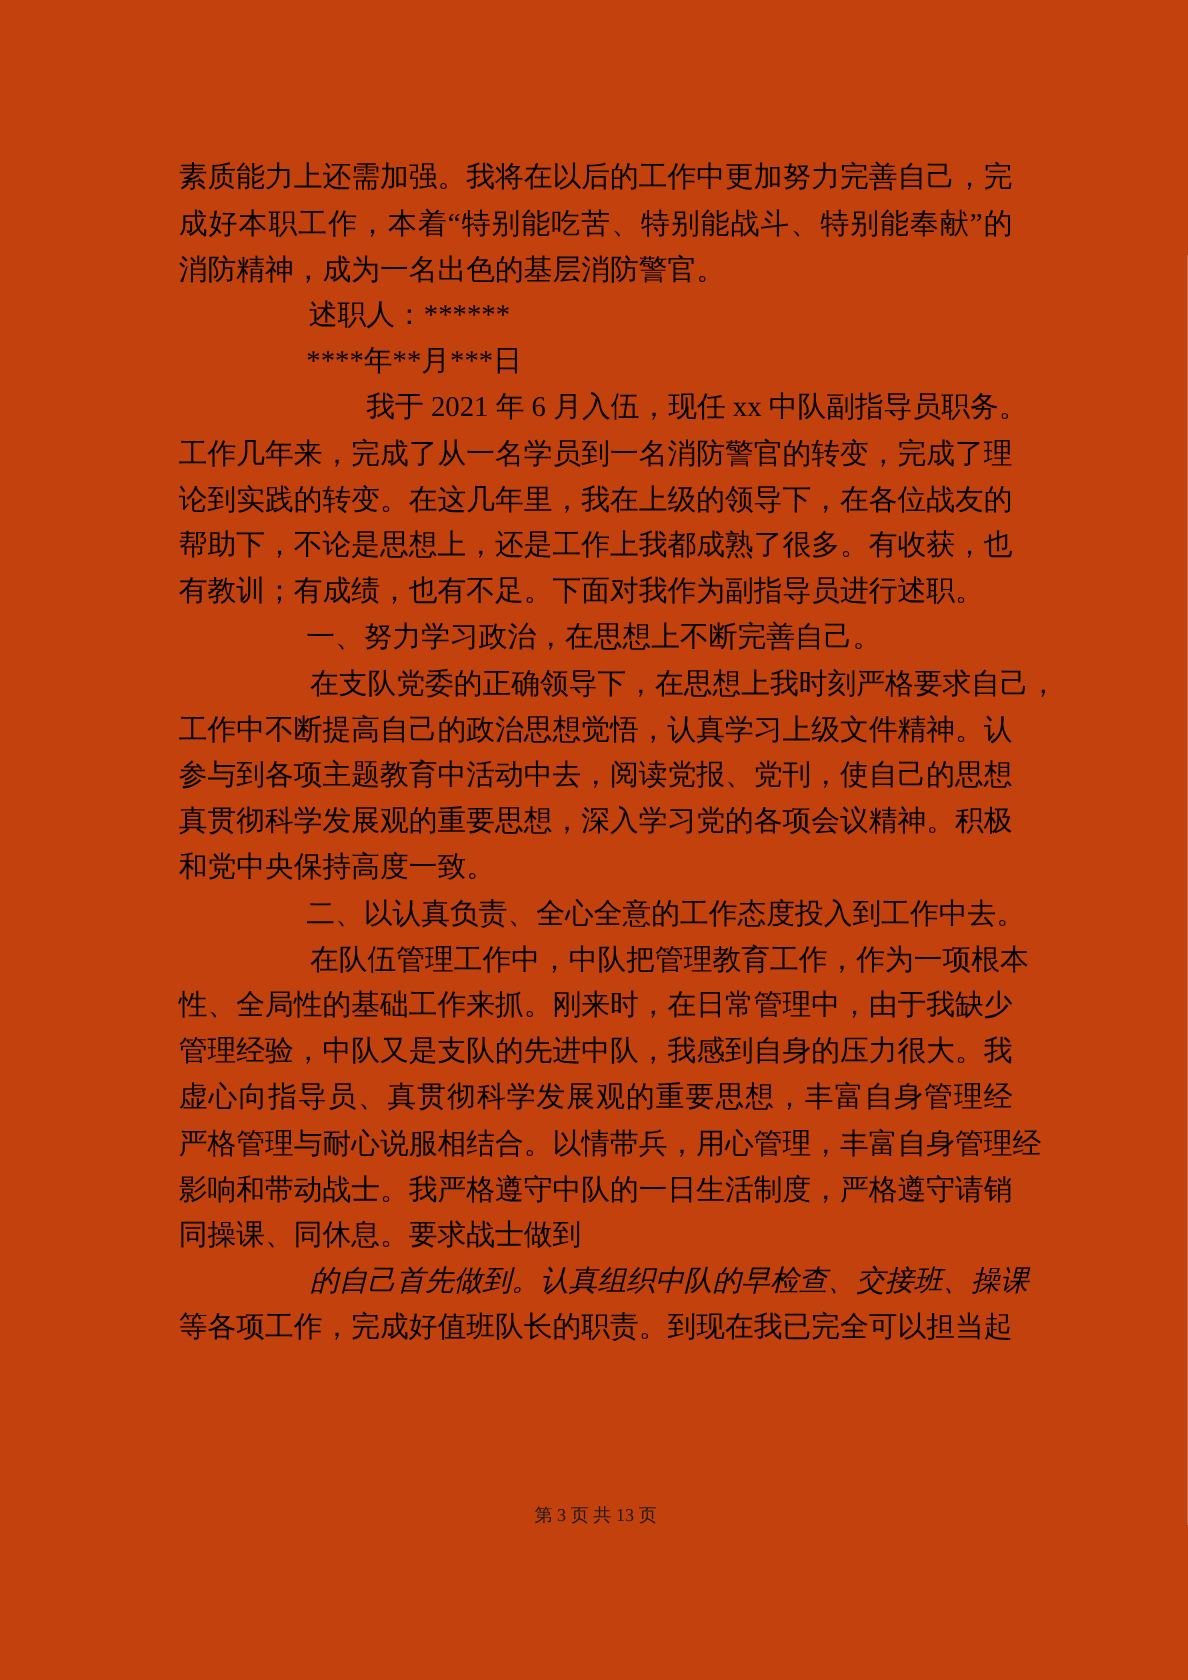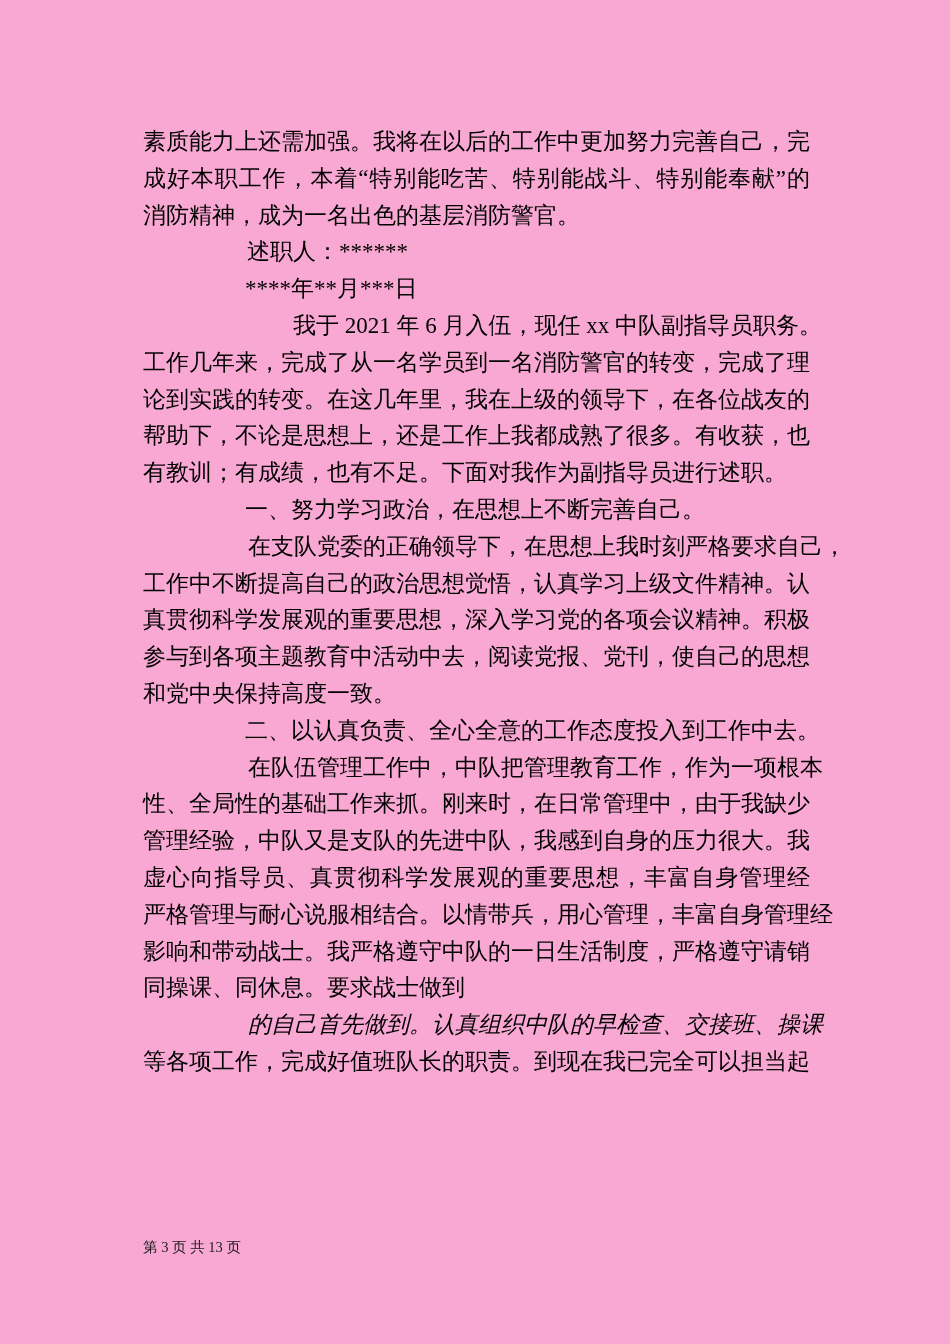--- a/index.html
+++ b/index.html
@@ -13,21 +13,21 @@
     position: relative;
     overflow: hidden;
     font-family: "Liberation Serif", "DejaVu Serif", serif;
     color: #000000;
   }
   .doc-page {
     position: absolute;
     left: 0; top: 0;
     width: 950px;
     height: 1344px;
-    background: #f9a8d4;
+    background: #c2410c;
   }
   .doc-body {
     position: absolute;
     left: 143px;
     top: 124px;
     width: 667px;
     font-size: 23px;
   }
   .text-line {
     height: 36.8px;
@@ -37,25 +37,24 @@
   }
   .text-line.justified {
     text-align: justify;
     text-align-last: justify;
   }
   .page-footer {
     position: absolute;
     left: 143px;
     top: 1200px;
     width: 667px;
-    text-align: left;
+    text-align: center;
     font-size: 14.5px;
     line-height: 26px;
     color: #1a1a1a;
-    margin-top: 34px;
   }
 </style>
 </head>
 <body>
 
 <div class="doc-page">
   <div class="doc-body" id="doc-body">
 
   <div class="text-line justified">素质能力上还需加强。我将在以后的工作中更加努力完善自己，完</div>
       <div class="text-line justified">成好本职工作，本着“特别能吃苦、特别能战斗、特别能奉献”的</div>
@@ -63,22 +62,22 @@
       <div class="text-line" style="padding-left: 104px;">述职人：******</div>
       <div class="text-line" style="padding-left: 102px;">****年**月***日</div>
       <div class="text-line justified" style="padding-left: 150px;">我于 2021 年 6 月入伍，现任 xx 中队副指导员职务。</div>
       <div class="text-line justified">工作几年来，完成了从一名学员到一名消防警官的转变，完成了理</div>
       <div class="text-line justified">论到实践的转变。在这几年里，我在上级的领导下，在各位战友的</div>
       <div class="text-line justified">帮助下，不论是思想上，还是工作上我都成熟了很多。有收获，也</div>
       <div class="text-line">有教训；有成绩，也有不足。下面对我作为副指导员进行述职。</div>
       <div class="text-line" style="padding-left: 102px;">一、努力学习政治，在思想上不断完善自己。</div>
       <div class="text-line justified" style="padding-left: 105px;">在支队党委的正确领导下，在思想上我时刻严格要求自己，</div>
       <div class="text-line justified">工作中不断提高自己的政治思想觉悟，认真学习上级文件精神。认</div>
+      <div class="text-line justified">参与到各项主题教育中活动中去，阅读党报、党刊，使自己的思想</div>
       <div class="text-line justified">真贯彻科学发展观的重要思想，深入学习党的各项会议精神。积极</div>
-      <div class="text-line justified">参与到各项主题教育中活动中去，阅读党报、党刊，使自己的思想</div>
       <div class="text-line">和党中央保持高度一致。</div>
       <div class="text-line justified" style="padding-left: 102px;">二、以认真负责、全心全意的工作态度投入到工作中去。</div>
       <div class="text-line justified" style="padding-left: 105px;">在队伍管理工作中，中队把管理教育工作，作为一项根本</div>
       <div class="text-line justified">性、全局性的基础工作来抓。刚来时，在日常管理中，由于我缺少</div>
       <div class="text-line justified">管理经验，中队又是支队的先进中队，我感到自身的压力很大。我</div>
       <div class="text-line justified">虚心向指导员、真贯彻科学发展观的重要思想，丰富自身管理经</div>
       <div class="text-line justified">严格管理与耐心说服相结合。以情带兵，用心管理，丰富自身管理经</div>
       <div class="text-line justified">影响和带动战士。我严格遵守中队的一日生活制度，严格遵守请销</div>
       <div class="text-line">同操课、同休息。要求战士做到</div>
       <div class="text-line justified" style="padding-left: 105px; font-style: italic;">的自己首先做到。认真组织中队的早检查、交接班、操课</div>

